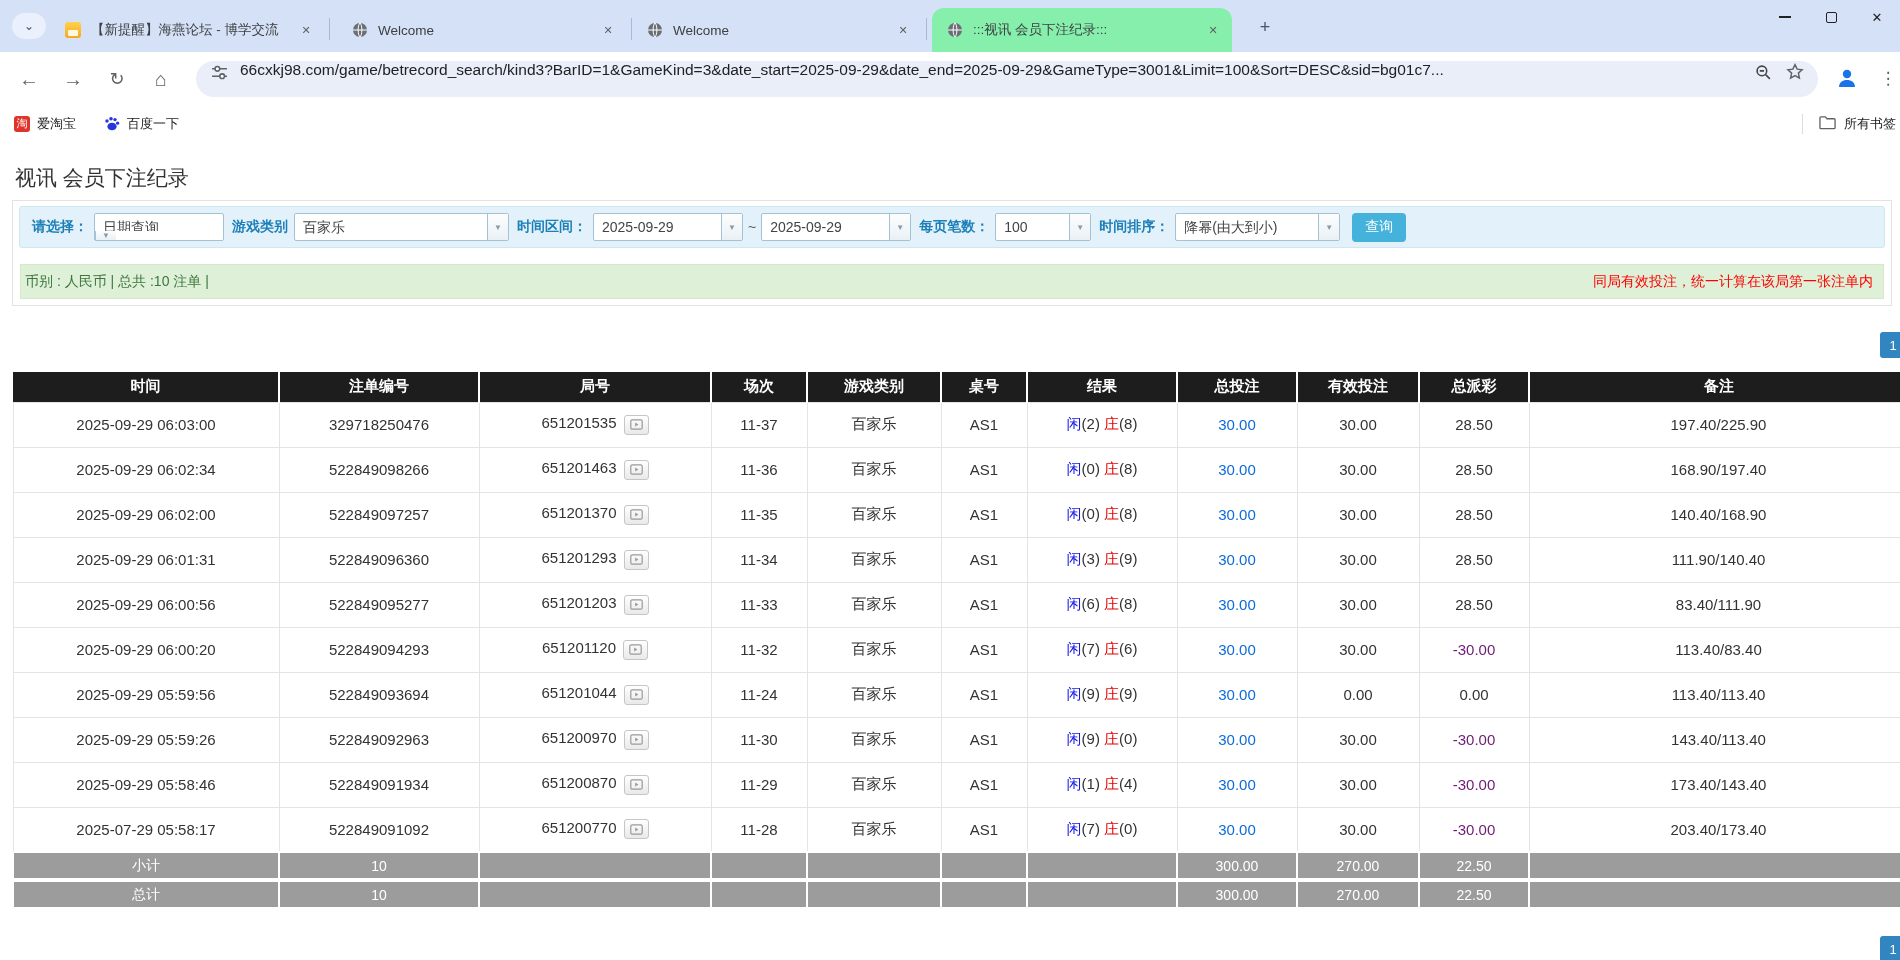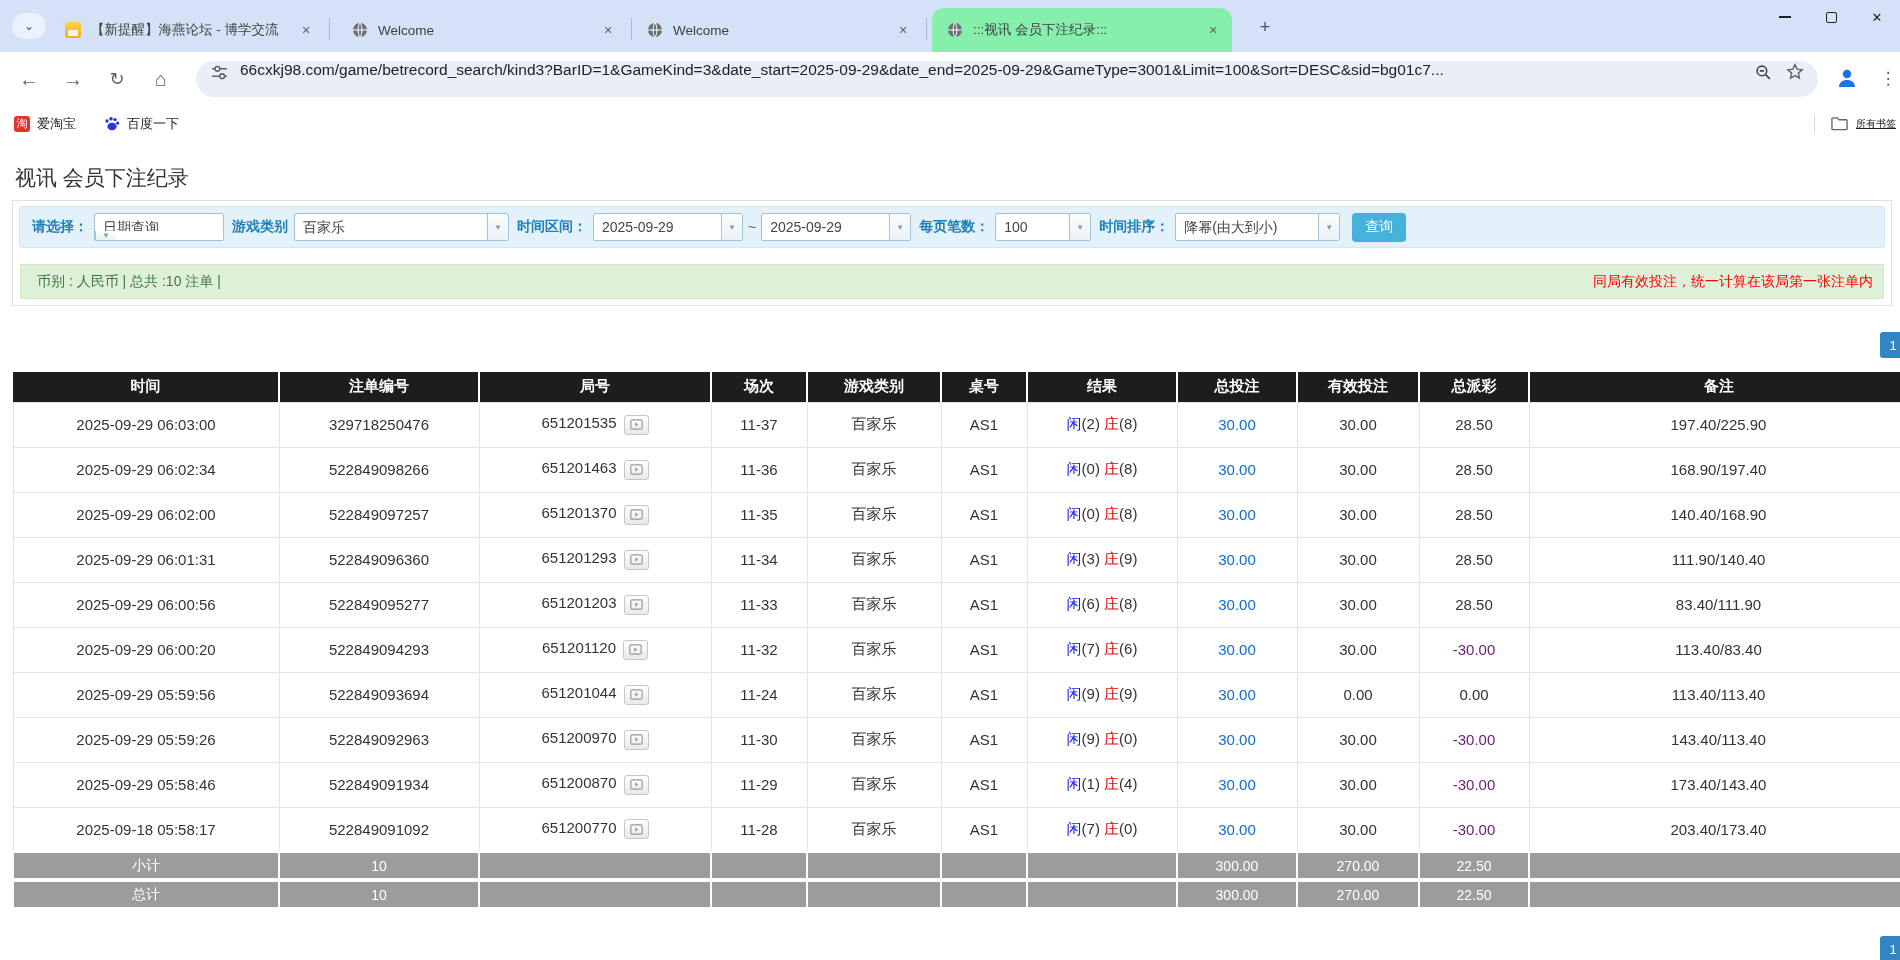--- a/index.html
+++ b/index.html
@@ -30,37 +30,37 @@
   .omni-icon { width:22px; height:22px; display:flex; align-items:center; justify-content:center; margin-left:10px; }
   .profile-btn { position:absolute; left:1833px; top:12px; width:28px; height:28px; display:flex; align-items:center; justify-content:center; }
   .menu-dots { position:absolute; left:1878px; top:13px; width:20px; height:26px; display:flex; align-items:center; justify-content:center; color:#5f6368; font-size:17px; letter-spacing:0; }
 
   .bookmarks { position:absolute; top:105px; left:0; width:1900px; height:37px; background:#fff; display:flex; align-items:center; padding:0 14px; }
   .bm-item { display:flex; align-items:center; margin-right:28px; font-size:13px; color:#202124; }
   .bm-item .bm-label { margin-left:7px; }
   .tao-icon { width:16px; height:16px; background:#e0342b; border-radius:3px; color:#fff; font-size:11px; display:flex; align-items:center; justify-content:center; }
   .bm-right { position:absolute; right:4px; top:0; height:37px; display:flex; align-items:center; }
   .bm-divider { width:1px; height:20px; background:#dadce0; margin-right:16px; }
-  .bm-all { display:flex; align-items:center; font-size:10px; color:#202124; white-space:nowrap;text-decoration:underline; }
+  .bm-all { display:flex; font-size:13px; color:#202124; white-space:nowrap; }
   .bm-all svg { margin-right:8px; }
 
   
   .page { position:absolute; top:142px; left:0; width:1920px; height:818px; background:#fff; }
   .page-title { position:absolute; left:15px; top:22px; font-size:21px; color:#333; font-weight:400; }
 
   .filter-wrap { position:absolute; left:12px; top:58px; width:1880px; height:106px; border:1px solid #e2e2e2; background:#fff; }
   .filter-bar { position:absolute; left:6px; top:5px; right:6px; height:42px; background:#e3f2fa; border:1px solid #cfe7f3; border-radius:3px; display:flex; align-items:center; padding:0 12px; }
   .f-label { color:#1d7fb8; font-weight:bold; font-size:14px; white-space:nowrap; margin:0 6px 0 8px; }
   .combo { display:flex; align-items:stretch; background:#fff; border:1px solid #a4c2d5; height:28px; border-radius:2px; }
   .combo .val { padding:5px 8px 0 8px; font-size:14px; color:#444; flex:1; white-space:nowrap; overflow:hidden; }
   .combo .arrow { width:21px; border-left:1px solid #a4c2d5; background:linear-gradient(#fdfdfd,#e9f1f6); display:flex; align-items:center; justify-content:center; color:#8b9aa6; font-size:8px; }
   .tilde { color:#555; font-size:14px; margin:0 5px; }
   .search-btn { margin-left:12px; height:29px; padding:0 13px; background:#45b2dc; color:#fff; font-size:14px; border:none; border-radius:4px; }
 
-  .notice-bar { position:absolute; left:7px; right:7px; top:63px; height:35px; background:#dff0d8; border:1px solid #d6e9c6; display:flex; align-items:center; padding:0 16px; }
+  .notice-bar { position:absolute; left:7px; right:7px; top:63px; height:35px; background:#dff0d8; border:1px solid #d6e9c6; display:flex; align-items:center; padding:0 4px; }
   .notice-left { color:#3c763d; font-size:14px; }
   .notice-right { position:absolute; right:10px; color:#ff0000; font-size:14px; }
 
   .page-badge { position:absolute; width:26px; height:26px; background:#3186c2; color:#fff; font-size:13px; display:flex; align-items:center; justify-content:center; border-radius:3px; }
   .badge-top { left:1880px; top:190px; }
   .badge-bottom { left:1880px; top:794px; }
 
   .bet-table { position:absolute; left:12px; top:230px; width:1895px; border-collapse:collapse; table-layout:fixed; }
   .bet-table thead th { background:#1d1d1d; color:#fff; font-size:15px; font-weight:bold; height:30px; border-left:2px solid #fff; }
   .bet-table thead th:first-child { border-left:none; }
@@ -436,21 +436,21 @@
           <td>11-29</td>
           <td>百家乐</td>
           <td>AS1</td>
           <td><span class="res-player">闲</span><span class="res-num">(1) </span><span class="res-banker">庄</span><span class="res-num">(4)</span></td>
           <td class="link-val">30.00</td>
           <td>30.00</td>
           <td class="neg">-30.00</td>
           <td>173.40/143.40</td>
         </tr>
         <tr>
-          <td>2025-09-18 05:58:17</td>
+          <td>2025-07-29 05:58:17</td>
           <td>522849091092</td>
           <td><span>651200770</span><span class="round-icon">
               <svg width="13" height="11" viewBox="0 0 13 11" fill="none" stroke="#9a9a9a" stroke-width="1.2">
                 <rect x="0.8" y="0.8" width="11.4" height="9.4" rx="1.5"></rect>
                 <path d="M5.2 3.6l3.2 1.9-3.2 1.9z" fill="#9a9a9a" stroke="none"></path>
               </svg>
             </span></td>
           <td>11-28</td>
           <td>百家乐</td>
           <td>AS1</td>

